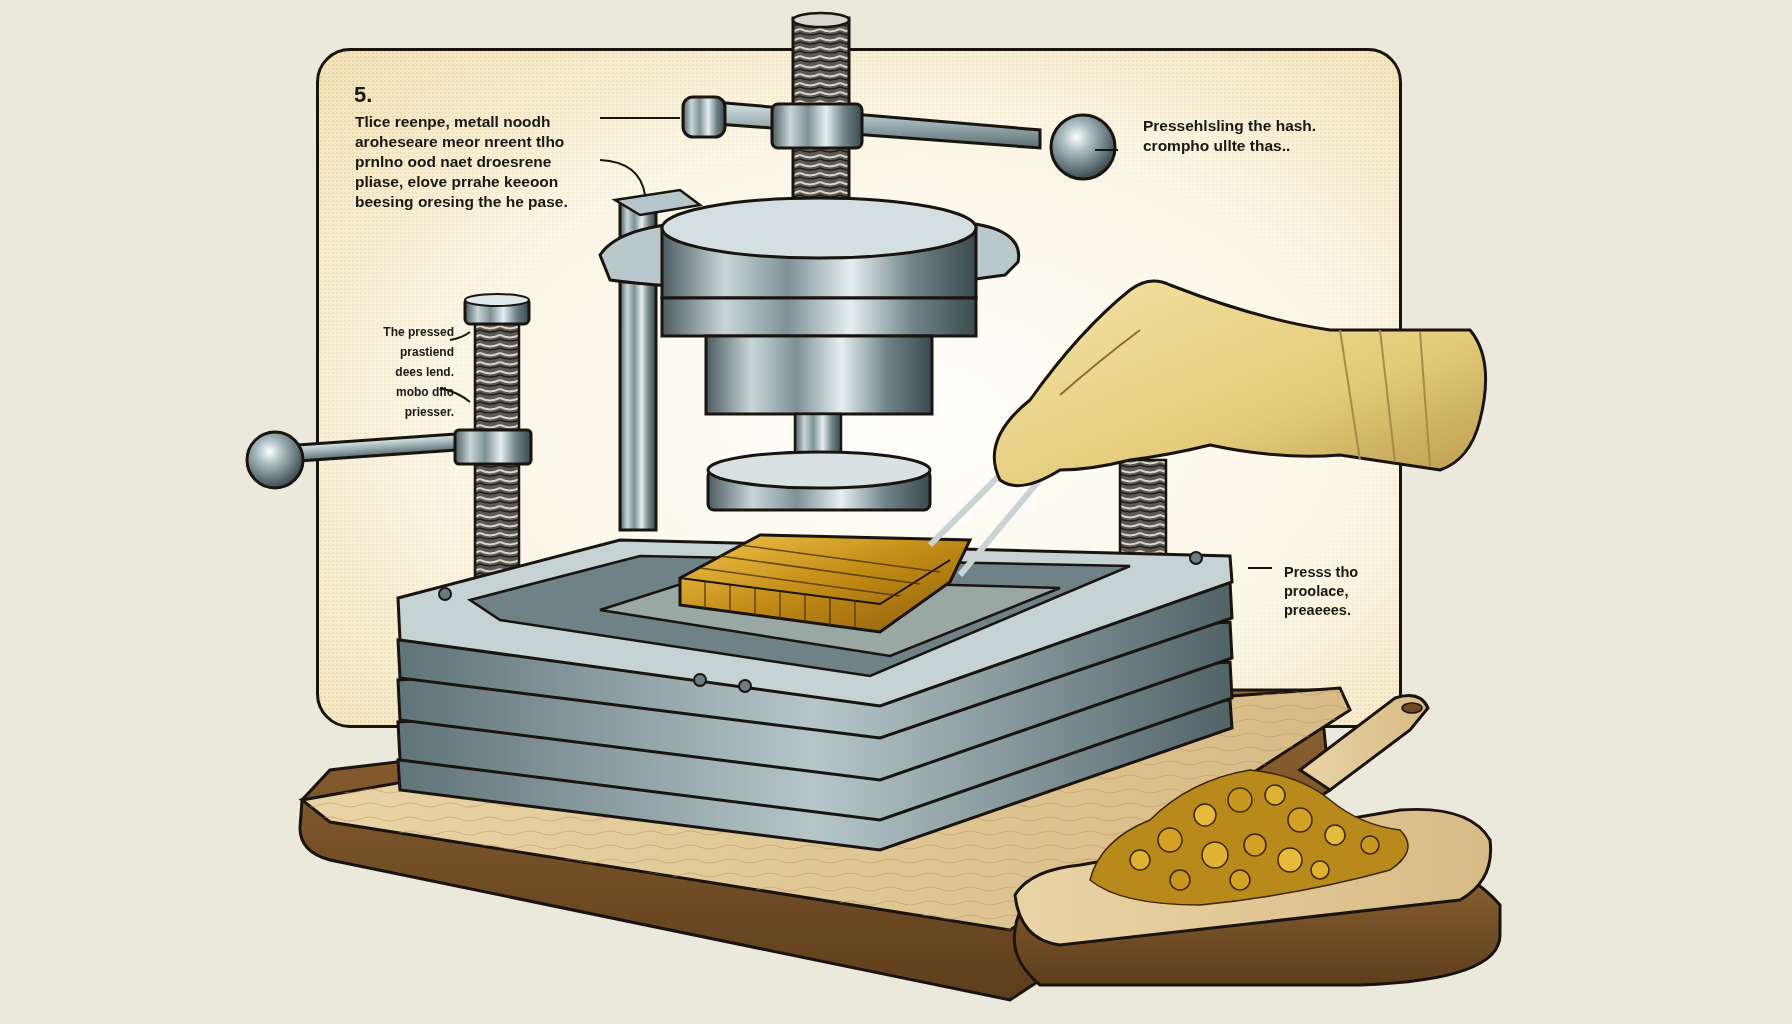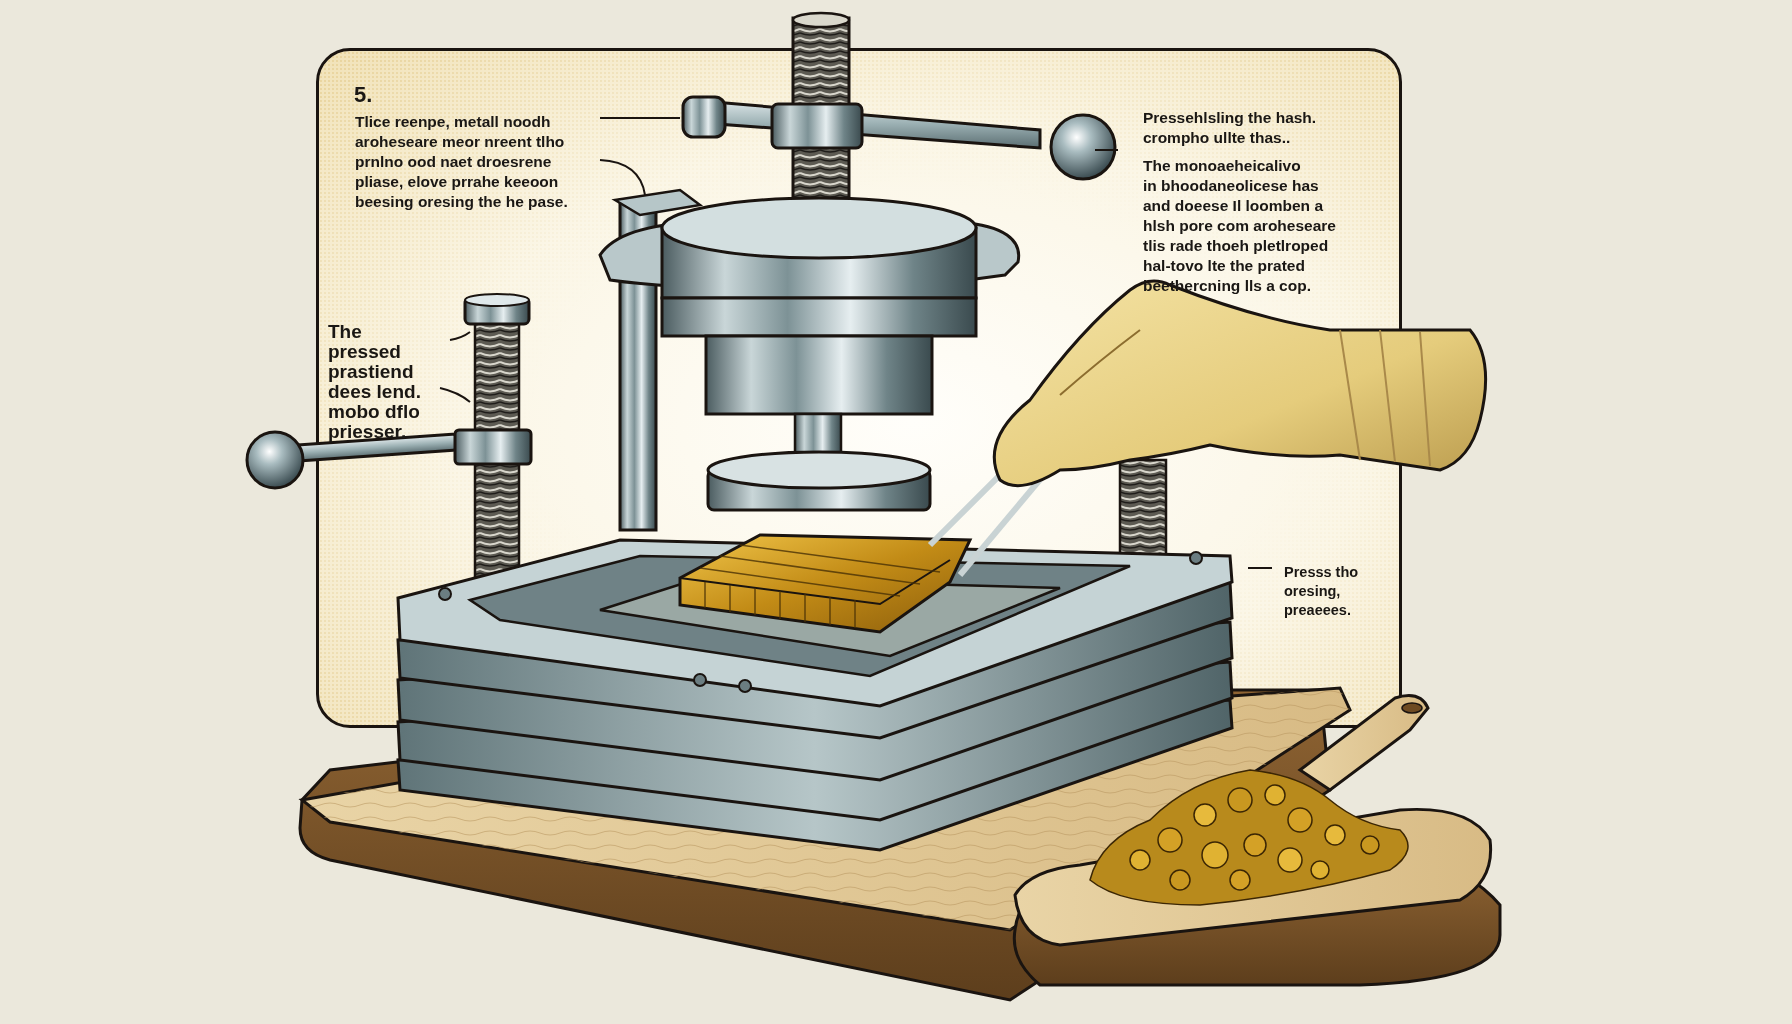--- a/index.html
+++ b/index.html
@@ -24,23 +24,23 @@
       -webkit-mask-image: radial-gradient(ellipse at 55% 55%, transparent 45%, #000 95%);
               mask-image: radial-gradient(ellipse at 55% 55%, transparent 45%, #000 95%);
     }
     .art { position: absolute; left: 0; top: 0; width: 1792px; height: 1024px; }
     .label {
       position: absolute; color: #1a1714; font-weight: bold;
       font-family: "Liberation Sans", sans-serif; white-space: pre-line;
     }
     .step-num { left: 354px; top: 82px; font-size: 22px; }
     .label-top-left { left: 355px; top: 112px; font-size: 15.5px; line-height: 20px; }
-    .label-top-right { left: 1143px; top: 88px; font-size: 15.5px; line-height: 20px; }
+    .label-top-right { left: 1143px; top: 96px; font-size: 15.5px; line-height: 20px; }
     .label-top-right .sub { display: block; margin-top: 8px; }
-    .label-mid-left { left: 328px; top: 322px; font-size: 19px; line-height: 20px; text-align: left; width: 102px; }
+    .label-mid-left { left: 352px; top: 322px; font-size: 12px; line-height: 20px; text-align: right; width: 102px; }
     .label-lower-right { left: 1284px; top: 563px; font-size: 14.5px; line-height: 19px; }
   </style>
 </head>
 <body>
 
 <div class="frame"></div>
 
 <svg class="art" viewBox="0 0 1792 1024" xmlns="http://www.w3.org/2000/svg">
   <defs>
     <linearGradient id="steelV" x1="0" x2="1" y1="0" y2="0">
@@ -217,28 +217,21 @@
 
 <div class="label step-num">5.</div>
 <div class="label label-top-left">Tlice reenpe, metall noodh
 aroheseare meor nreent tlho
 prnlno ood naet droesrene
 pliase, elove prrahe keeoon
 beesing oresing the he pase.</div>
 <div class="label label-top-right">
   <span>Pressehlsling the hash.
 crompho ullte thas..</span>
-  <span class="sub">The monoaeheicalivo
-in bhoodaneolicese has
-and doeese Il loomben a
-hlsh pore com aroheseare
-tlis rade thoeh pletlroped
-hal-tovo lte the prated
-beethercning lls a cop.</span>
 </div>
 <div class="label label-mid-left">The pressed
 prastiend
 dees lend.
 mobo dflo
 priesser.</div>
 <div class="label label-lower-right">Presss tho
-oresing,
+proolace,
 preaeees.</div>
 
 </body></html>

